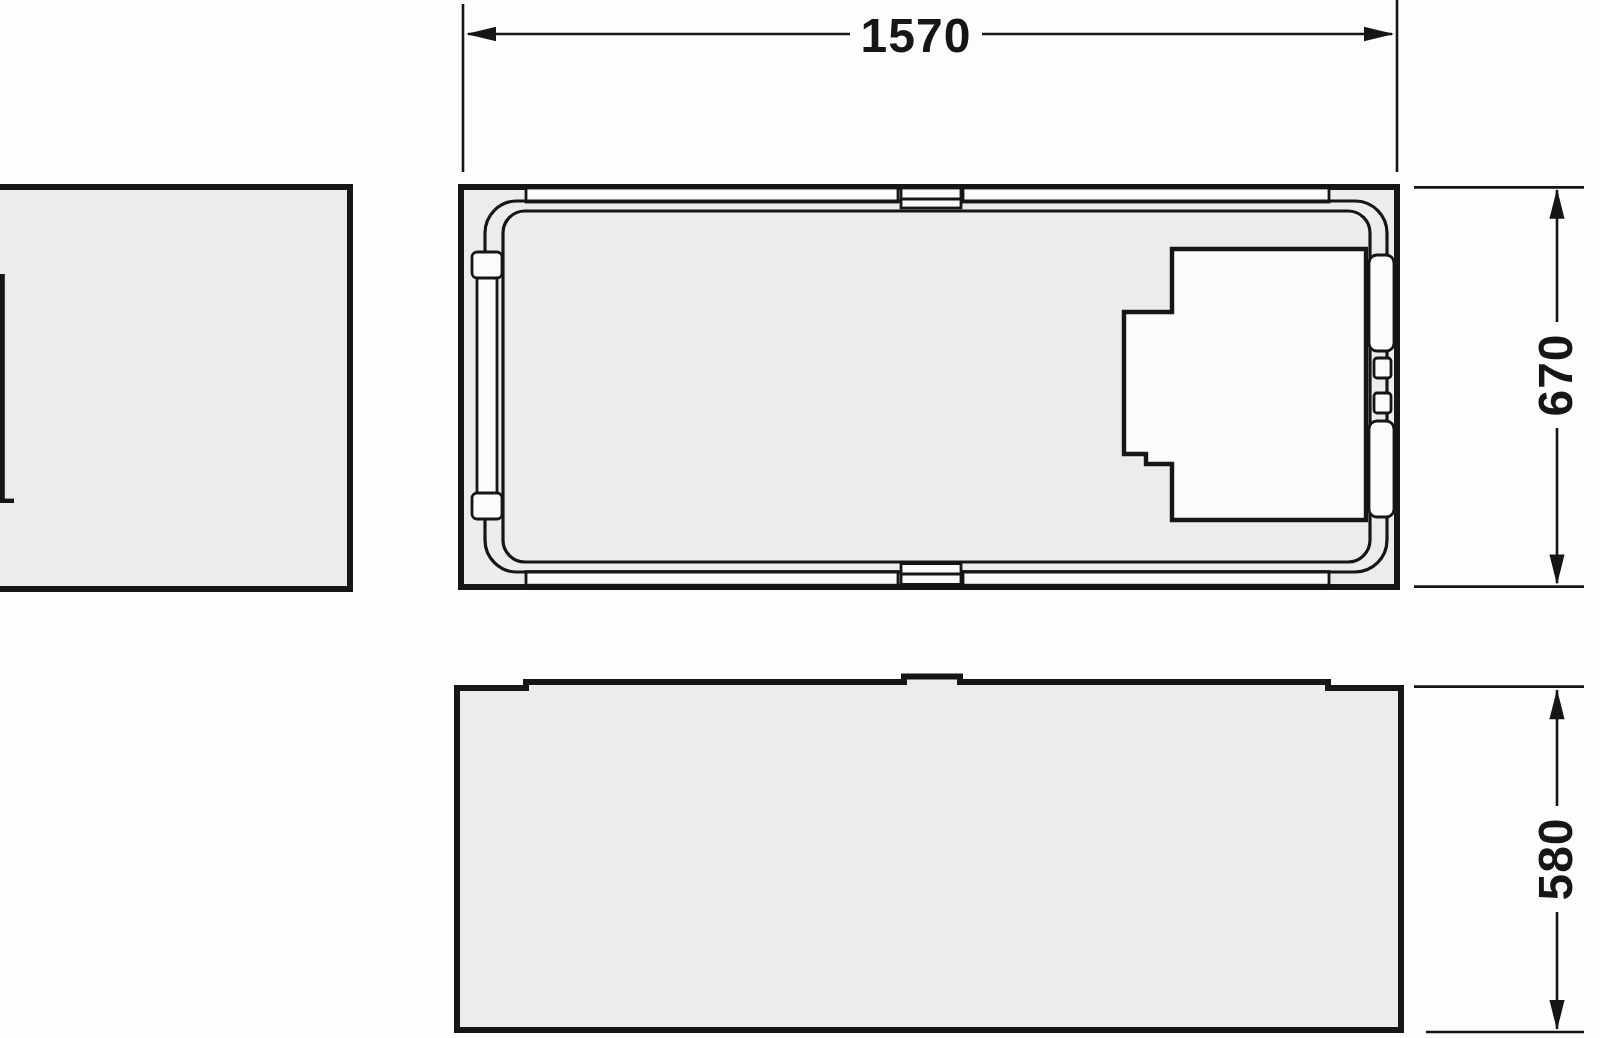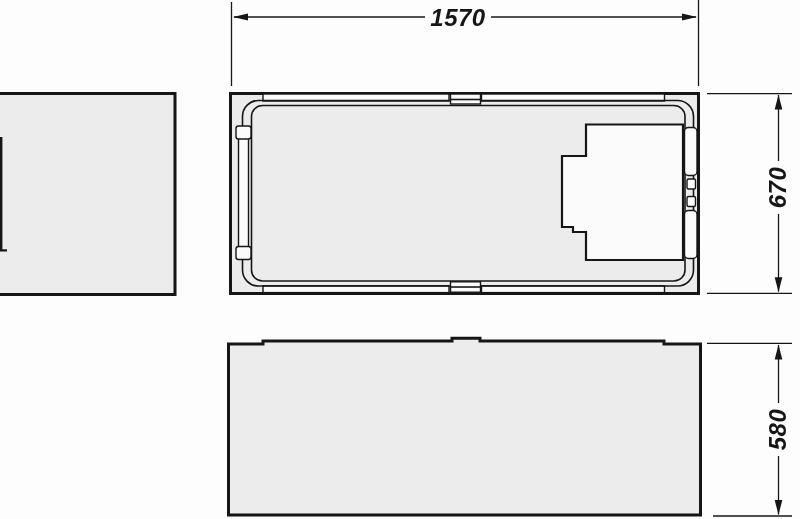--- a/index.html
+++ b/index.html
@@ -8,21 +8,20 @@
     padding: 0;
     background: var(--background, #fdfdfd);
     width: 800px;
     height: 519px;
     overflow: hidden;
   }
   .stage {
     position: relative;
     width: 800px;
     height: 519px;
-    font-style: italic;
   }
   svg { display: block; }
   .panel   { fill: var(--fill, #ececec); stroke: var(--line, #161616); stroke-width: 3; }
   .thinln  { fill: none; stroke: var(--line, #161616); stroke-width: 1.6; }
   .slot    { fill: var(--cutout, #fafafa); stroke: var(--line, #161616); stroke-width: 1.4; }
   .bracket { fill: var(--cutout, #fafafa); stroke: var(--line, #161616); stroke-width: 1.4; }
   .cutout  { fill: var(--cutout, #fdfdfd); stroke: var(--line, #161616); stroke-width: 2.2; }
   .dim     { fill: none; stroke: var(--line, #161616); stroke-width: 1.3; }
   .arrow   { fill: var(--line, #161616); stroke: none; }
   .solid   { fill: var(--line, #161616); stroke: none; }

